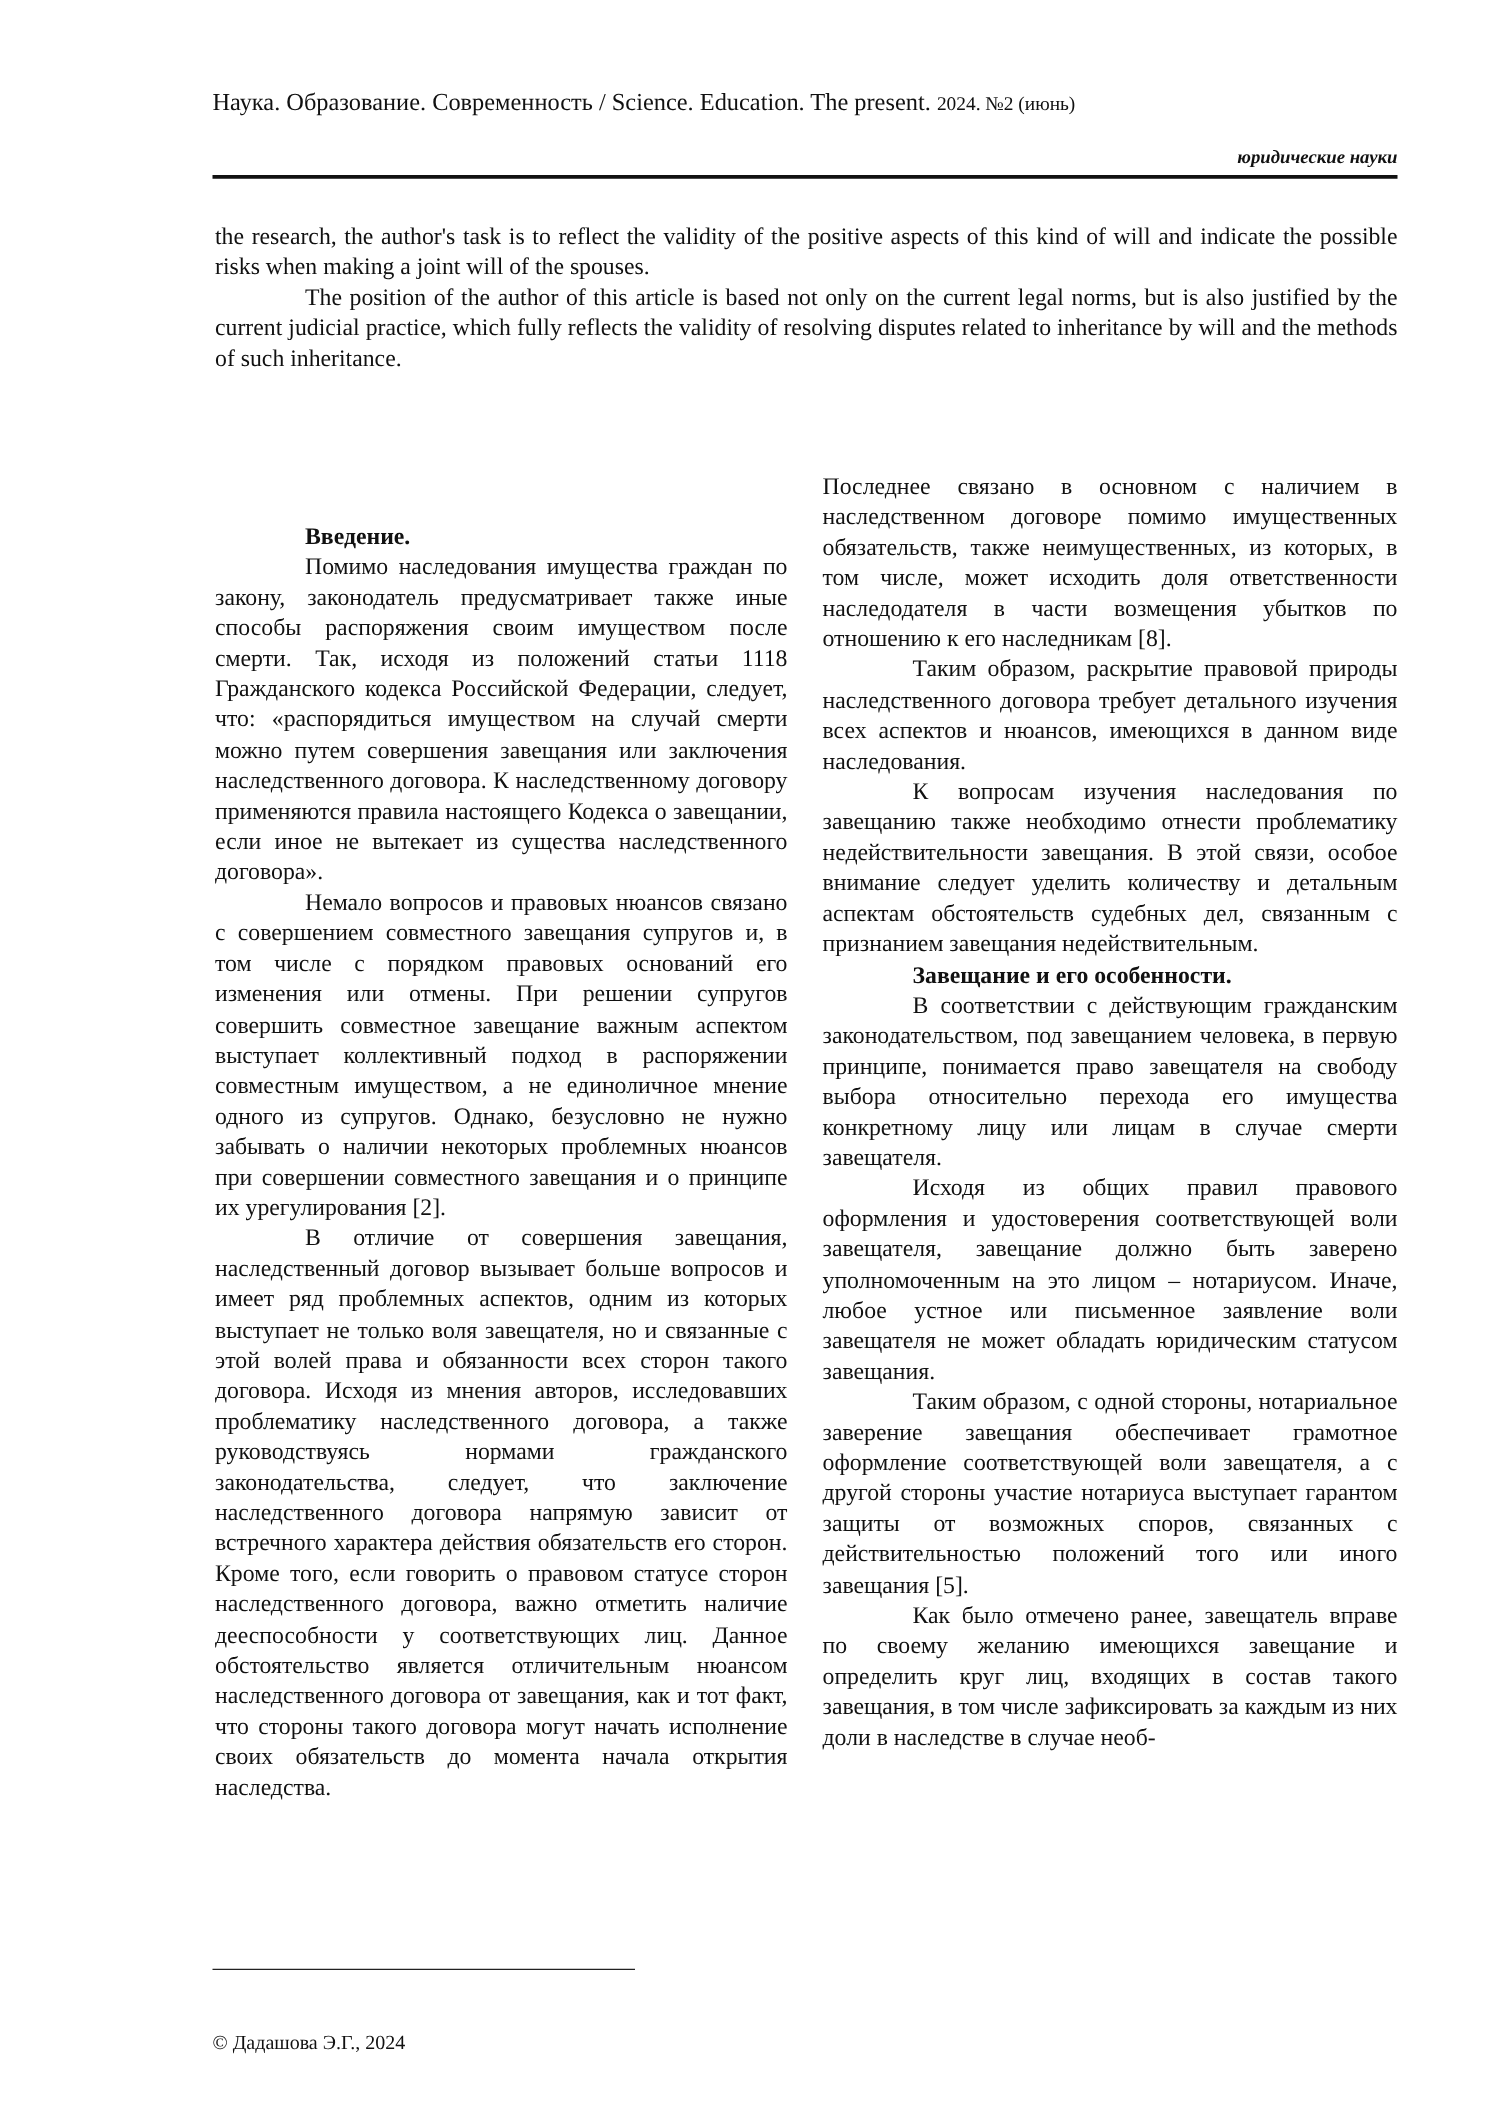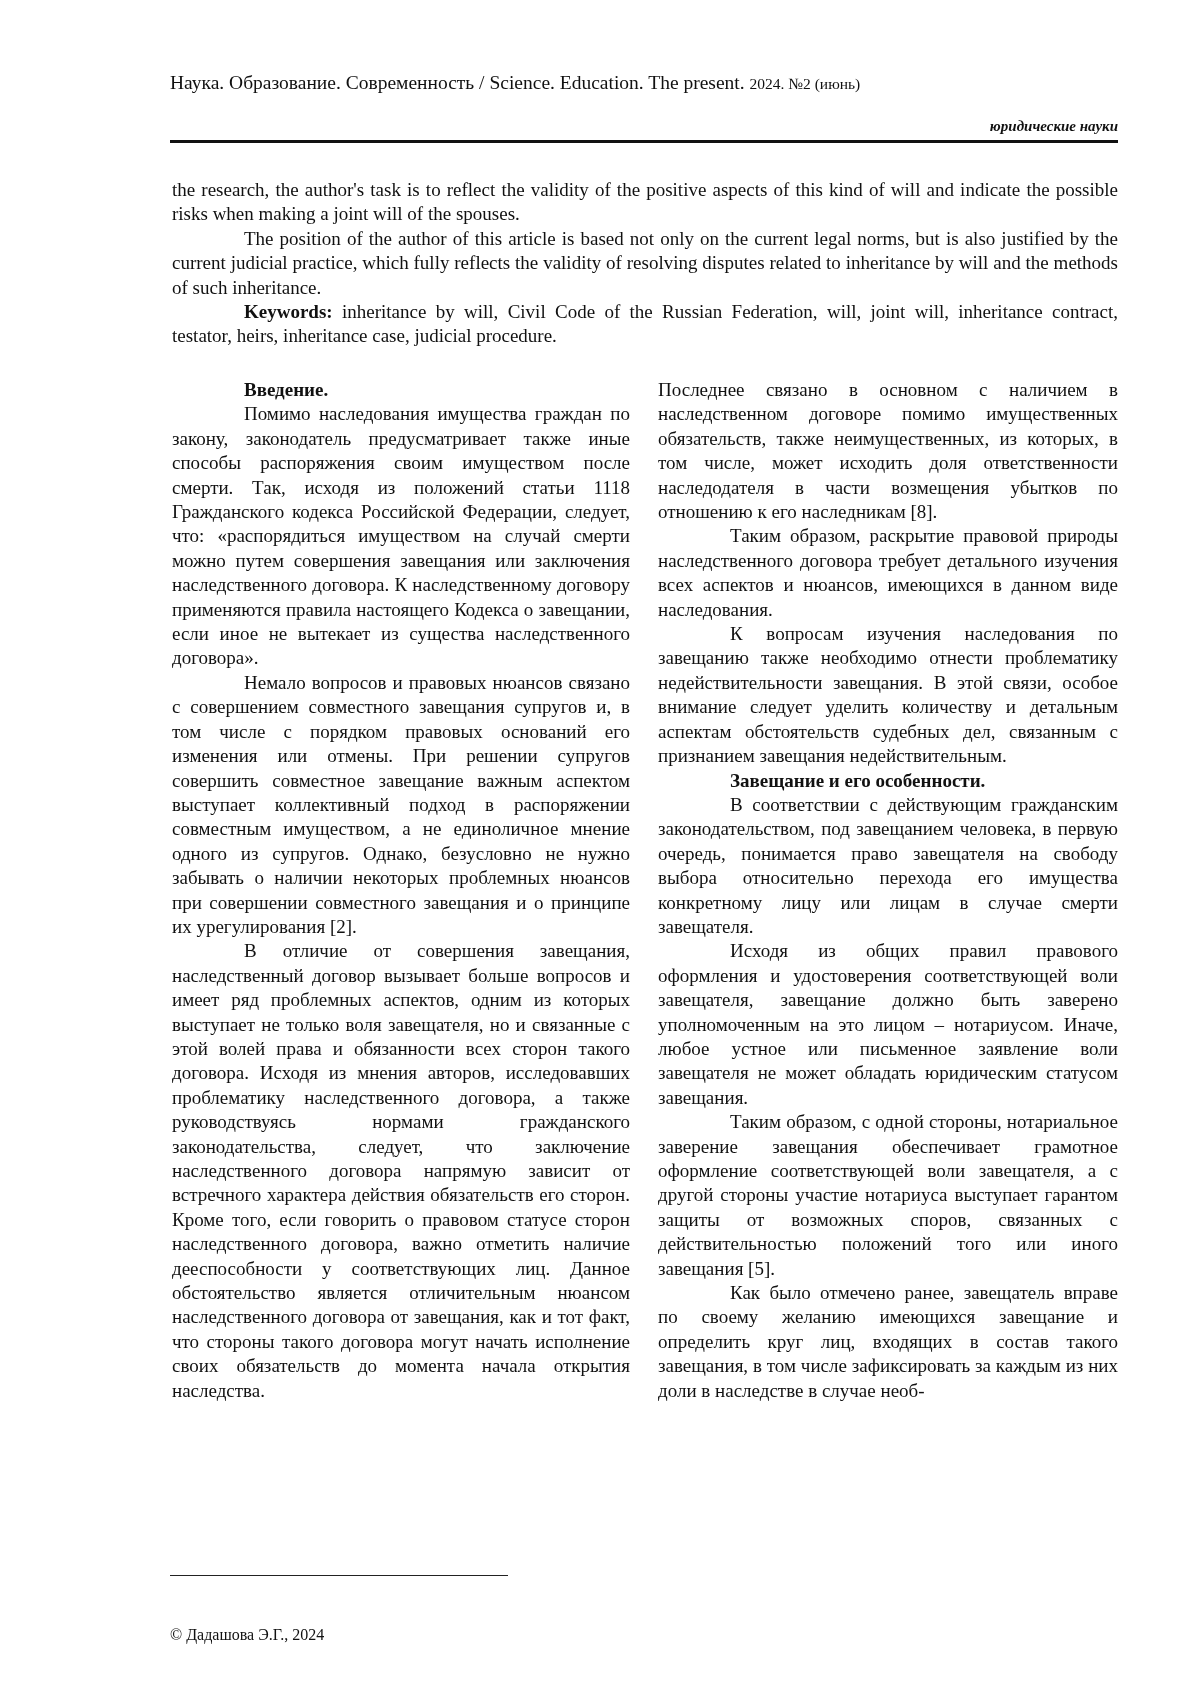--- a/index.html
+++ b/index.html
@@ -12,55 +12,54 @@
   .header-rule { position: absolute; left: 0; right: 0; top: 68px; height: 3px; background: #111; }
   .abstract { position: absolute; left: 172px; top: 178px; width: 946px; 
               font-size: 19px; line-height: 24.4px; text-align: justify; }
   .abstract p { margin: 0; }
   .abstract .indent { text-indent: 72px; }
   .abstract .kw-label { font-weight: bold; }
   .col { position: absolute; top: 378px; font-size: 19px; line-height: 24.4px; text-align: justify; }
   .col p { margin: 0; text-indent: 72px; }
   .col p.noindent { text-indent: 0; }
   .col h3 { margin: 0; font-size: 19px; font-weight: bold; padding-left: 72px; line-height: 24.4px; }
-  .col-left { left: 172px; width: 458px; }
+  .col-left { left: 172px; width: 458px; margin-top: 40px; }
   .col-right { left: 658px; width: 460px; }
   .footnote-rule { position: absolute; left: 170px; top: 1575px; width: 338px; height: 1px; background: #222; }
   .copyright { position: absolute; left: 170px; top: 1608px; font-size: 16px; margin-top: 18px; }
 </style>
 </head>
 <body>
 
 <div class="header">
   <div class="journal-title">
     <span>Наука. Образование. Современность / Science. Education. The present.</span>
     <span class="issue">2024. №2 (июнь)</span>
   </div>
   <div class="section-label">юридические науки</div>
   <div class="header-rule"></div>
 </div>
 
 <div class="abstract">
   <p>the research, the author's task is to reflect the validity of the positive aspects of this kind of will and indicate the possible risks when making a joint will of the spouses.</p>
   <p class="indent">The position of the author of this article is based not only on the current legal norms, but is also justified by the current judicial practice, which fully reflects the validity of resolving disputes related to inheritance by will and the methods of such inheritance.</p>
-  <p class="indent"><span class="kw-label">Keywords:</span><span> inheritance by will, Civil Code of the Russian Federation, will, joint will, inheritance contract, testator, heirs, inheritance case, judicial procedure.</span></p>
 </div>
 
 <div class="col col-left">
   <h3>Введение.</h3>
   <p>Помимо наследования имущества граждан по закону, законодатель предусматривает также иные способы распоряжения своим имуществом после смерти. Так, исходя из положений статьи 1118 Гражданского кодекса Российской Федерации, следует, что: «распорядиться имуществом на случай смерти можно путем совершения завещания или заключения наследственного договора. К наследственному договору применяются правила настоящего Кодекса о завещании, если иное не вытекает из существа наследственного договора».</p>
   <p>Немало вопросов и правовых нюансов связано с совершением совместного завещания супругов и, в том числе с порядком правовых оснований его изменения или отмены. При решении супругов совершить совместное завещание важным аспектом выступает коллективный подход в распоряжении совместным имуществом, а не единоличное мнение одного из супругов. Однако, безусловно не нужно забывать о наличии некоторых проблемных нюансов при совершении совместного завещания и о принципе их урегулирования [2].</p>
   <p>В отличие от совершения завещания, наследственный договор вызывает больше вопросов и имеет ряд проблемных аспектов, одним из которых выступает не только воля завещателя, но и связанные с этой волей права и обязанности всех сторон такого договора. Исходя из мнения авторов, исследовавших проблематику наследственного договора, а также руководствуясь нормами гражданского законодательства, следует, что заключение наследственного договора напрямую зависит от встречного характера действия обязательств его сторон. Кроме того, если говорить о правовом статусе сторон наследственного договора, важно отметить наличие дееспособности у соответствующих лиц. Данное обстоятельство является отличительным нюансом наследственного договора от завещания, как и тот факт, что стороны такого договора могут начать исполнение своих обязательств до момента начала открытия наследства.</p>
 </div>
 
 <div class="col col-right">
   <p class="noindent">Последнее связано в основном с наличием в наследственном договоре помимо имущественных обязательств, также неимущественных, из которых, в том числе, может исходить доля ответственности наследодателя в части возмещения убытков по отношению к его наследникам [8].</p>
   <p>Таким образом, раскрытие правовой природы наследственного договора требует детального изучения всех аспектов и нюансов, имеющихся в данном виде наследования.</p>
   <p>К вопросам изучения наследования по завещанию также необходимо отнести проблематику недействительности завещания. В этой связи, особое внимание следует уделить количеству и детальным аспектам обстоятельств судебных дел, связанным с признанием завещания недействительным.</p>
   <h3>Завещание и его особенности.</h3>
-  <p>В соответствии с действующим гражданским законодательством, под завещанием человека, в первую очередь, понимается право завещателя на свободу выбора относительно перехода его имущества конкретному лицу или лицам в случае смерти завещателя.</p>
+  <p>В соответствии с действующим гражданским законодательством, под завещанием человека, в первую принципе, понимается право завещателя на свободу выбора относительно перехода его имущества конкретному лицу или лицам в случае смерти завещателя.</p>
   <p>Исходя из общих правил правового оформления и удостоверения соответствующей воли завещателя, завещание должно быть заверено уполномоченным на это лицом – нотариусом. Иначе, любое устное или письменное заявление воли завещателя не может обладать юридическим статусом завещания.</p>
   <p>Таким образом, с одной стороны, нотариальное заверение завещания обеспечивает грамотное оформление соответствующей воли завещателя, а с другой стороны участие нотариуса выступает гарантом защиты от возможных споров, связанных с действительностью положений того или иного завещания [5].</p>
   <p>Как было отмечено ранее, завещатель вправе по своему желанию имеющихся завещание и определить круг лиц, входящих в состав такого завещания, в том числе зафиксировать за каждым из них доли в наследстве в случае необ-</p>
 </div>
 
 <div class="footnote-rule"></div>
 <div class="copyright">© Дадашова Э.Г., 2024</div>
 
 </body></html>

